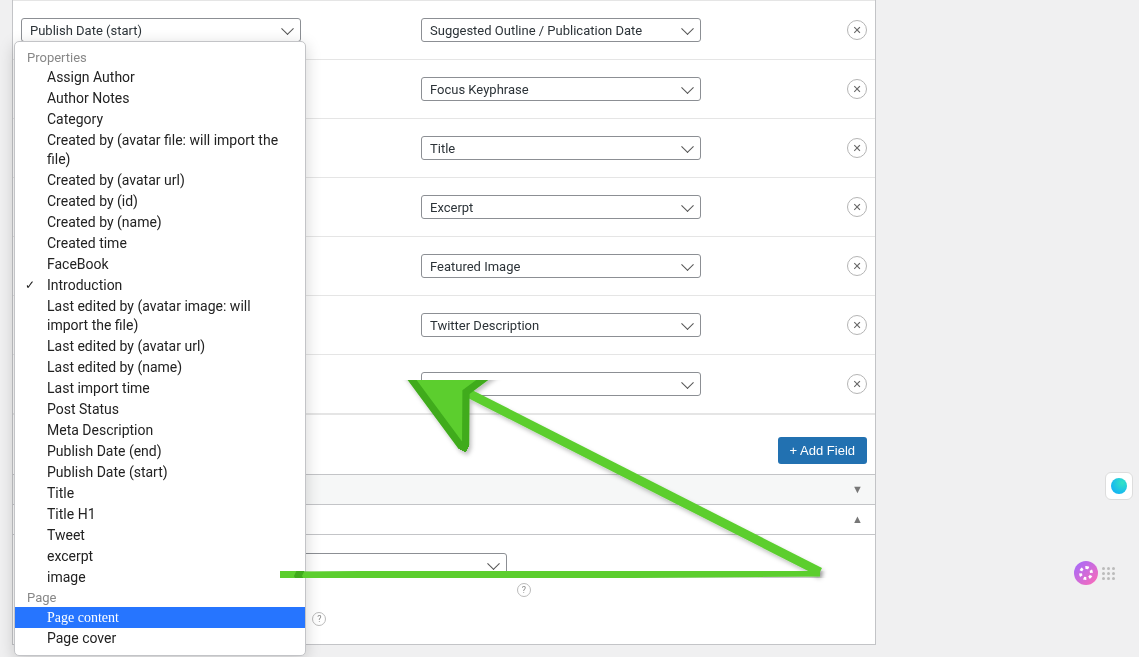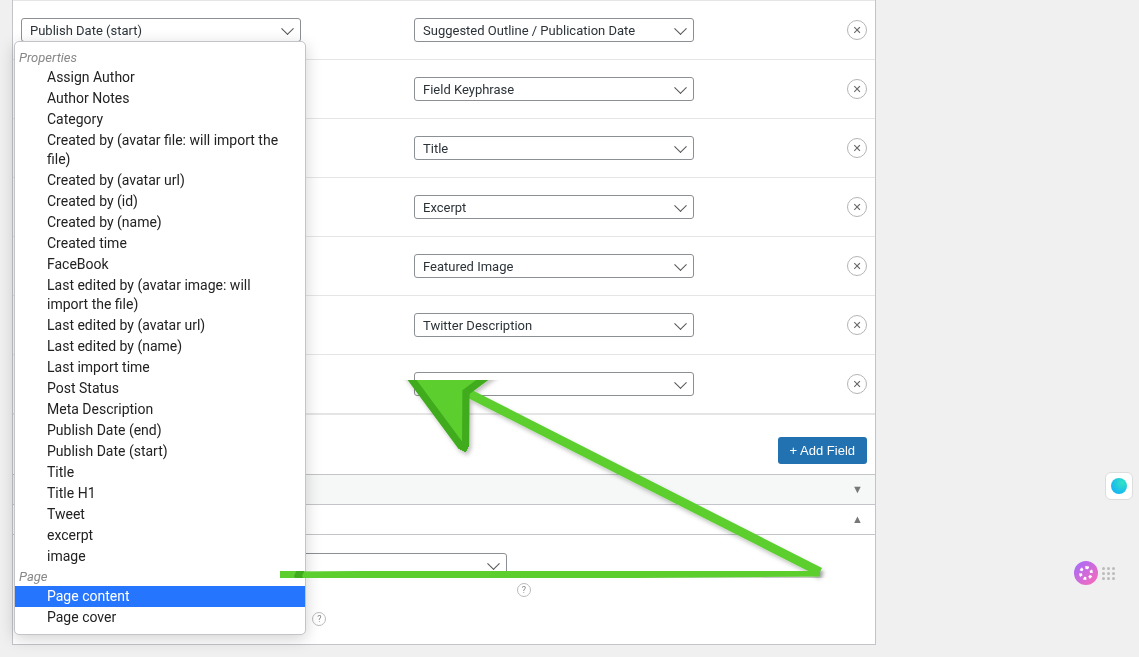--- a/index.html
+++ b/index.html
@@ -24,21 +24,21 @@
     border-top: none;
   }
   .row {
     display: flex;
     align-items: center;
     border-bottom: 1px solid #e5e5e5;
     padding: 17px 8px;
   }
   .row.top { border-top: 1px solid #e5e5e5; }
   .col-left { width: 393px; padding-left: 0; }
-  .col-right { width: 393px; }
+  .col-right { width: 393px; margin-left: 7px; }
   .col-del { flex: 0 0 auto; margin-left: auto; padding-right: 0; }
   .select {
     width: 280px;
     height: 24px;
     border: 1px solid #8c8f94;
     border-radius: 3px;
     background: #fff;
     padding: 0 28px 0 8px;
     display: flex;
     align-items: center;
@@ -167,42 +167,42 @@
     width: 292px;
     background: #fff;
     border: 1px solid #c3c4c7;
     border-radius: 5px;
     box-shadow: 0 4px 16px rgba(0,0,0,.18);
     padding: 6px 0;
     z-index: 50;
   }
   .dd-group {
     color: #888;
-    padding: 2px 4px;
+    padding: 2px 12px;
     font-size: 13px;
-    font-style: italic;
   }
   .dd-item {
     padding: 1px 20px 1px 32px;
     color: #222;
     font-size: 14px;
     cursor: pointer;
     position: relative;
     line-height: 19px;
   }
   .dd-item.checked::before {
     content: "✓";
     position: absolute;
     left: 10px;
     color: #222;
     font-size: 12px;
   }
   .dd-item.selected {
     background: #2675ff;
     color: #fff;
+    font-family: Liberation Serif, serif;
   }
 
   
   .arrow-svg {
     position:absolute;
     left: 280px;
     top: 380px;
     pointer-events:none;
     z-index: 60;
   }
@@ -265,21 +265,21 @@
       <div class="del-btn">
         <span>✕</span>
       </div>
     </div>
   </div>
 
   <div class="row">
     <div class="col-left"></div>
     <div class="col-right">
       <div class="select">
-        <span>Field Keyphrase</span>
+        <span>Focus Keyphrase</span>
       </div>
     </div>
     <div class="col-del">
         <div class="del-btn">
           <span>✕</span>
         </div>
       </div>
   </div>
 
   <div class="row">
@@ -384,20 +384,21 @@
     <div class="dd-group">Properties</div>
     <div class="dd-item">Assign Author</div>
     <div class="dd-item">Author Notes</div>
     <div class="dd-item">Category</div>
     <div class="dd-item">Created by (avatar file: will import the file)</div>
     <div class="dd-item">Created by (avatar url)</div>
     <div class="dd-item">Created by (id)</div>
     <div class="dd-item">Created by (name)</div>
     <div class="dd-item">Created time</div>
     <div class="dd-item">FaceBook</div>
+    <div class="dd-item checked">Introduction</div>
     <div class="dd-item">Last edited by (avatar image: will import the file)</div>
     <div class="dd-item">Last edited by (avatar url)</div>
     <div class="dd-item">Last edited by (name)</div>
     <div class="dd-item">Last import time</div>
     <div class="dd-item">Post Status</div>
     <div class="dd-item">Meta Description</div>
     <div class="dd-item">Publish Date (end)</div>
     <div class="dd-item">Publish Date (start)</div>
     <div class="dd-item">Title</div>
     <div class="dd-item">Title H1</div>

